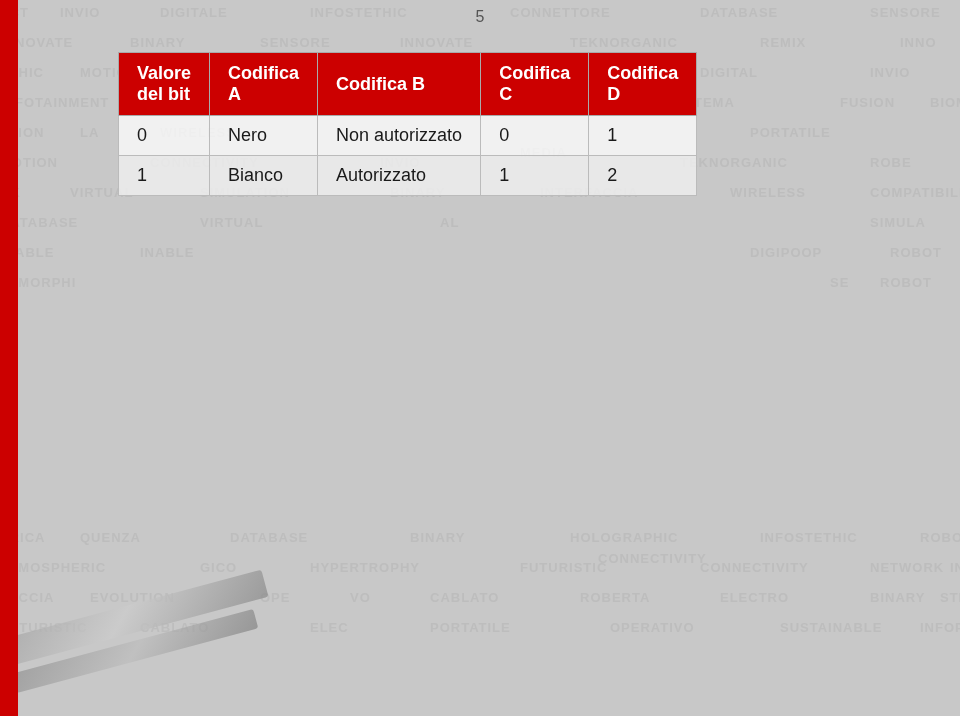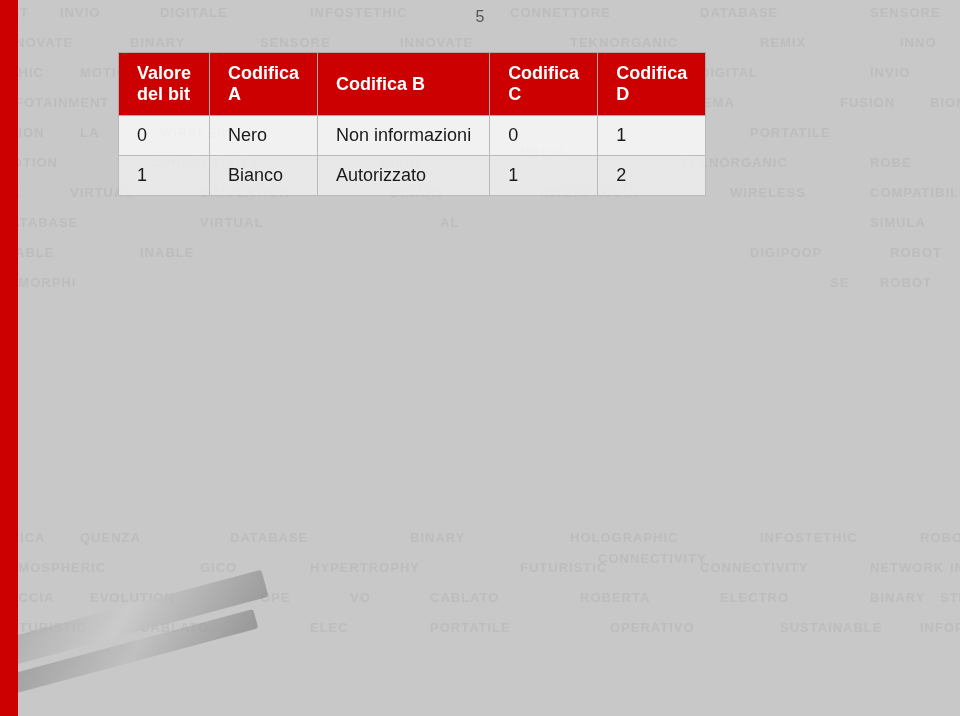--- a/index.html
+++ b/index.html
@@ -269,21 +269,21 @@
             <th>Codifica<br>A</th>
             <th>Codifica B</th>
             <th>Codifica<br>C</th>
             <th>Codifica<br>D</th>
           </tr>
         </thead>
         <tbody>
           <tr>
             <td>0</td>
             <td>Nero</td>
-            <td>Non informazioni</td>
+            <td>Non autorizzato</td>
             <td>0</td>
             <td>1</td>
           </tr>
           <tr>
             <td>1</td>
             <td>Bianco</td>
             <td>Autorizzato</td>
             <td>1</td>
             <td>2</td>
           </tr>

